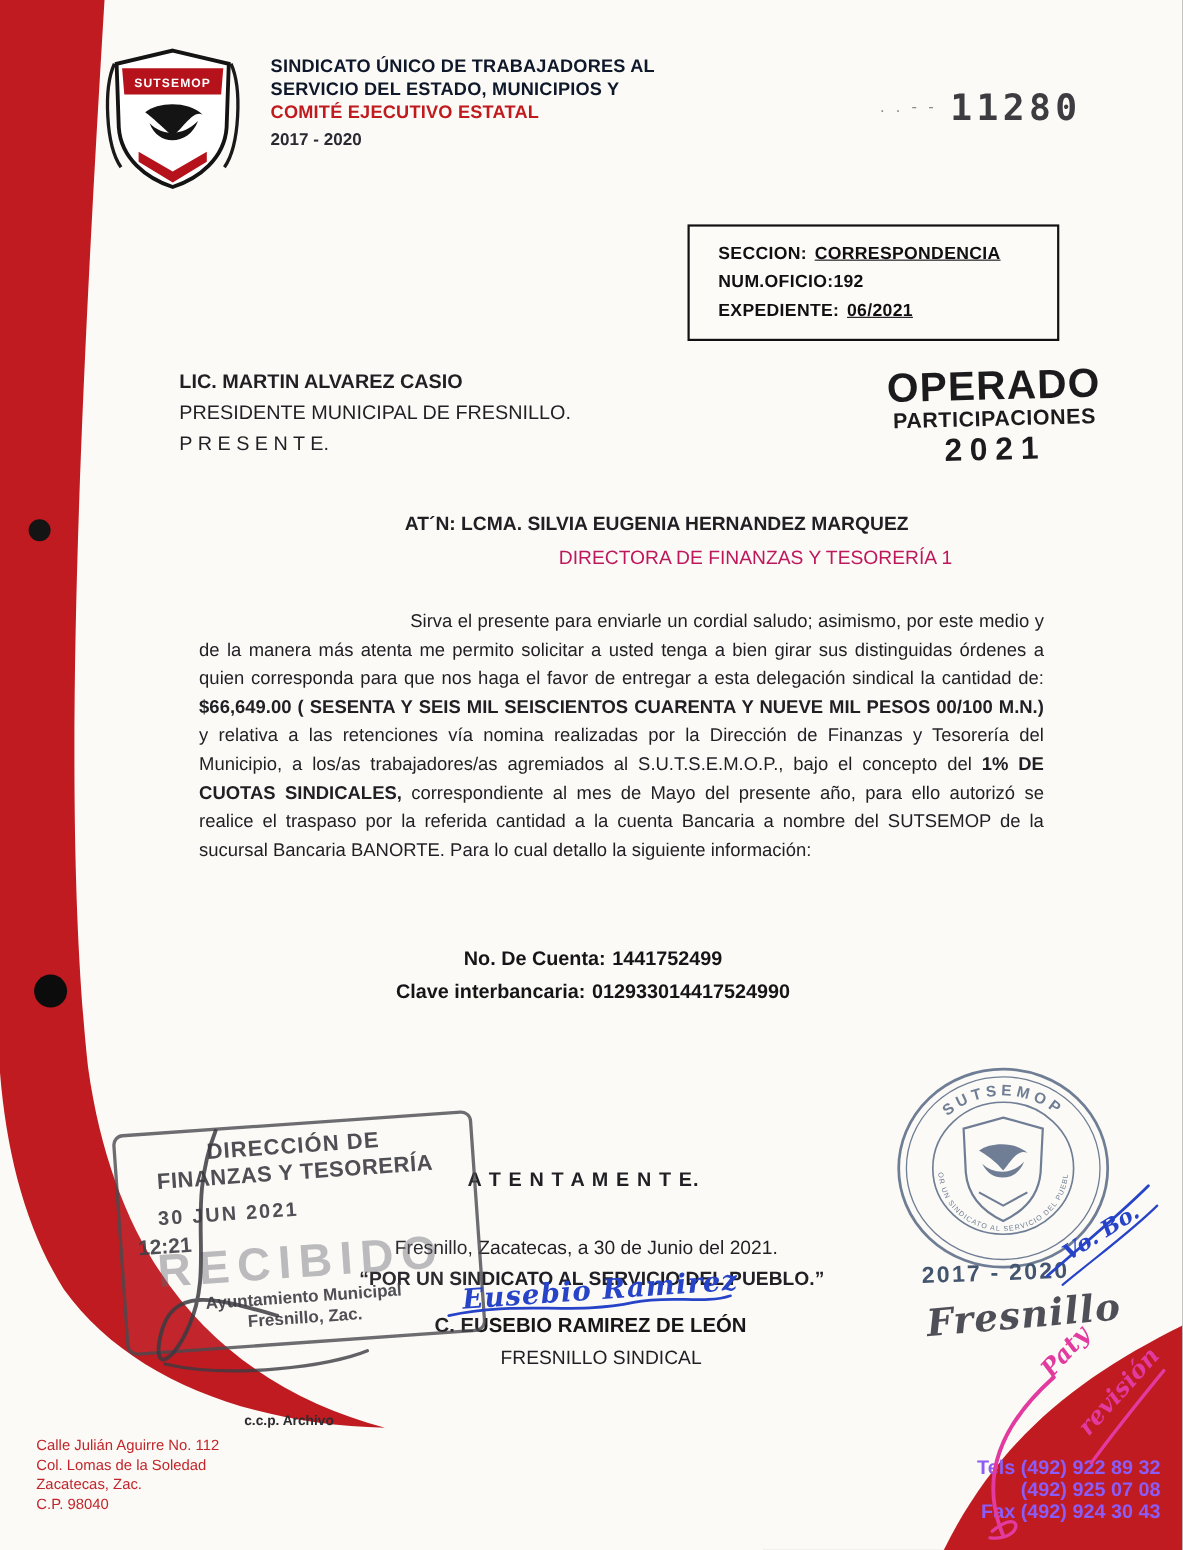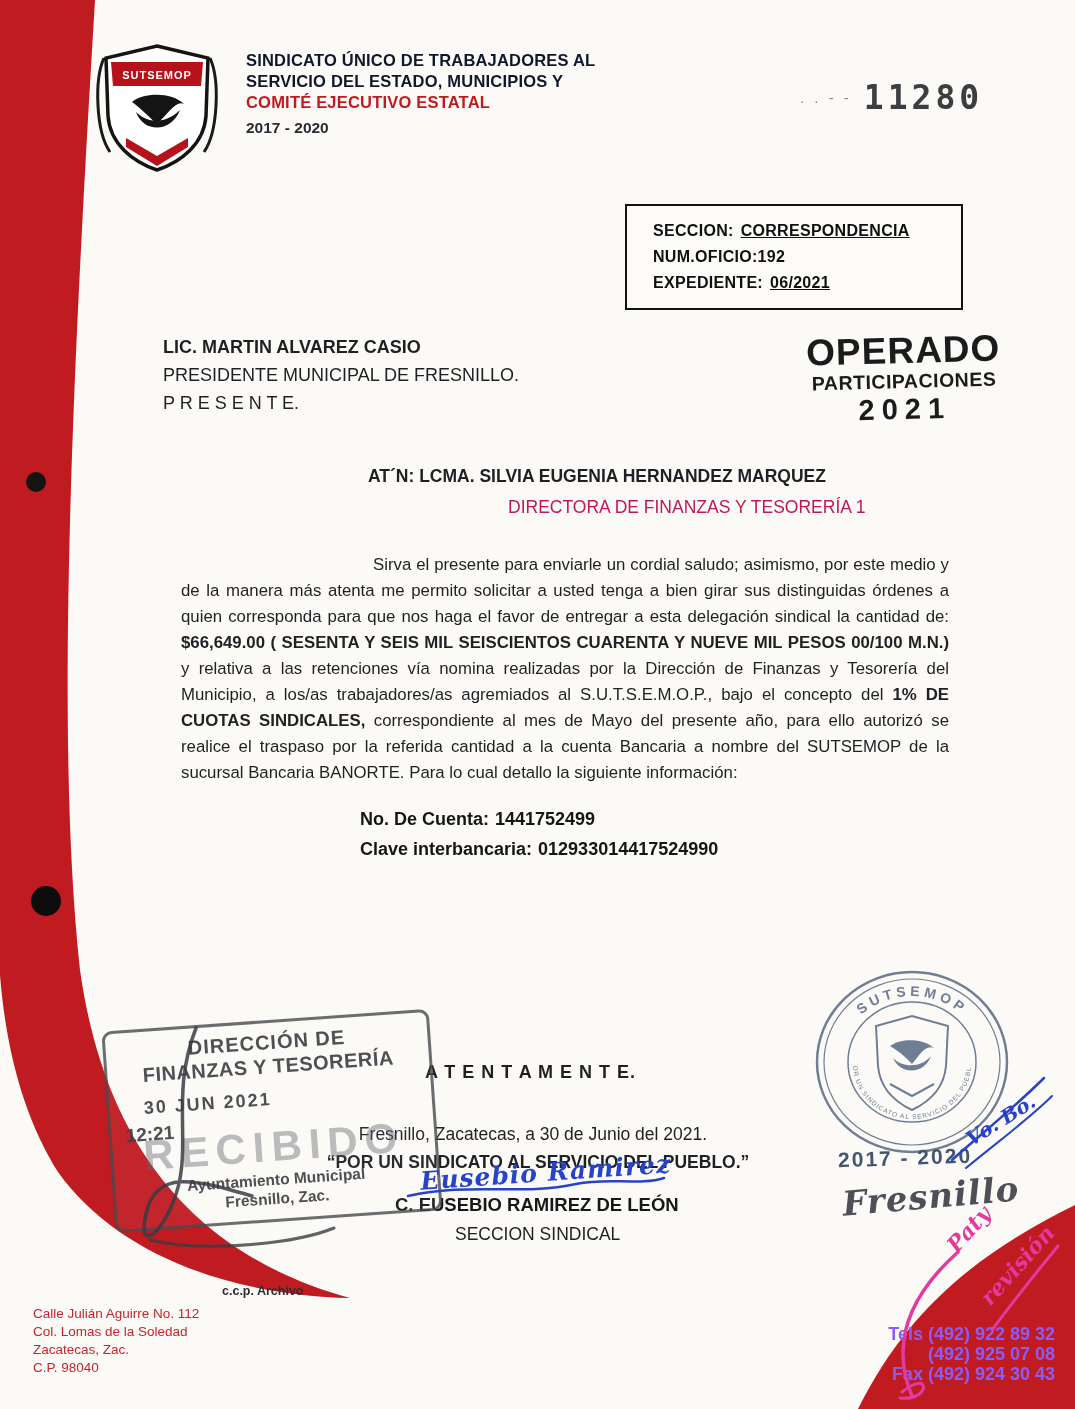--- a/index.html
+++ b/index.html
@@ -134,21 +134,21 @@
     <div class="l3">2021</div>
   </div>
 
   <div class="abs z2 attn1" style="left:368px; top:466px;">AT´N: LCMA. SILVIA EUGENIA HERNANDEZ MARQUEZ</div>
   <div class="abs z2 attn2" style="left:508px; top:497px;">DIRECTORA DE FINANZAS Y TESORERÍA 1</div>
 
   <div class="abs z2 bodytext" style="left:153px; top:552px; width:768px;margin-left:28px;">
     <span>Sirva el presente para enviarle un cordial saludo; asimismo, por este medio y de la manera más atenta me permito solicitar a usted tenga a bien girar sus distinguidas órdenes a quien corresponda para que nos haga el favor de entregar a esta delegación sindical la cantidad de: </span><b>$66,649.00 ( SESENTA Y SEIS MIL SEISCIENTOS CUARENTA Y NUEVE MIL PESOS 00/100 M.N.)</b><span> y relativa a las retenciones vía nomina realizadas por la Dirección de Finanzas y Tesorería del Municipio, a los/as trabajadores/as agremiados al S.U.T.S.E.M.O.P., bajo el concepto del </span><b>1% DE CUOTAS SINDICALES,</b><span> correspondiente al mes de Mayo del presente año, para ello autorizó se realice el traspaso por la referida cantidad a la cuenta Bancaria a nombre del SUTSEMOP de la sucursal Bancaria BANORTE. Para lo cual detallo la siguiente información:</span>
   </div>
 
-  <div class="abs z2 acct" style="left:360px; top:804px;">
+  <div class="abs z2 acct" style="left:360px; top:856px;text-align:center;">
     <div>
       <span class="lbl">No. De Cuenta:</span><span class="val">1441752499</span>
     </div>
     <div>
       <span class="lbl" style="font-weight:700;">Clave interbancaria:</span><span class="val">012933014417524990</span>
     </div>
   </div>
 
 
   <div class="abs z3 rstamp" style="left:108px; top:1020px;">
@@ -160,21 +160,21 @@
     <div class="f1">Ayuntamiento Municipal</div>
     <div class="f2">Fresnillo, Zac.</div>
   </div>
 
   <div class="abs z2 atent" style="left:425px; top:1062px;">A T E N T A M E N T E.</div>
   <div class="abs z2 slogan" style="left:288px; top:1152px; width:500px;">“POR UN SINDICATO AL SERVICIO DEL PUEBLO.”</div>
   <div class="abs z2 dateline" style="left:303px; top:1124px; width:460px;">Fresnillo, Zacatecas, a 30 de Junio del 2021.</div>
 
   <div class="abs z3 handsig" style="left:420px; top:1158px;">Eusebio Ramirez</div>
   <div class="abs z2 signer" style="left:395px; top:1194px;">C. EUSEBIO RAMIREZ DE LEÓN</div>
-  <div class="abs z2 signer-title" style="left:455px; top:1224px;">SECCION SINDICAL</div>
+  <div class="abs z2 signer-title" style="left:455px; top:1224px;">FRESNILLO SINDICAL</div>
 
   <svg class="abs z3" style="left:805px; top:962px; opacity:.88;" width="215" height="200" viewBox="0 0 215 200">
     <ellipse cx="107" cy="100" rx="95" ry="90" fill="none" stroke="#5d6d88" stroke-width="2.5"></ellipse>
     <ellipse cx="107" cy="100" rx="88" ry="83" fill="none" stroke="#5d6d88" stroke-width="1.2"></ellipse>
     <ellipse cx="107" cy="100" rx="64" ry="60" fill="none" stroke="#5d6d88" stroke-width="1.5"></ellipse>
     <defs>
       <path id="sealTopArc" d="M 33 104 A 74 70 0 0 1 181 104" fill="none"></path>
       <path id="sealBottomArc" d="M 48 102 A 59 55 0 0 0 166 102" fill="none"></path>
     </defs>
     <text font-family="Liberation Sans, sans-serif" font-size="14" font-weight="bold" fill="#5d6d88" letter-spacing="4">

